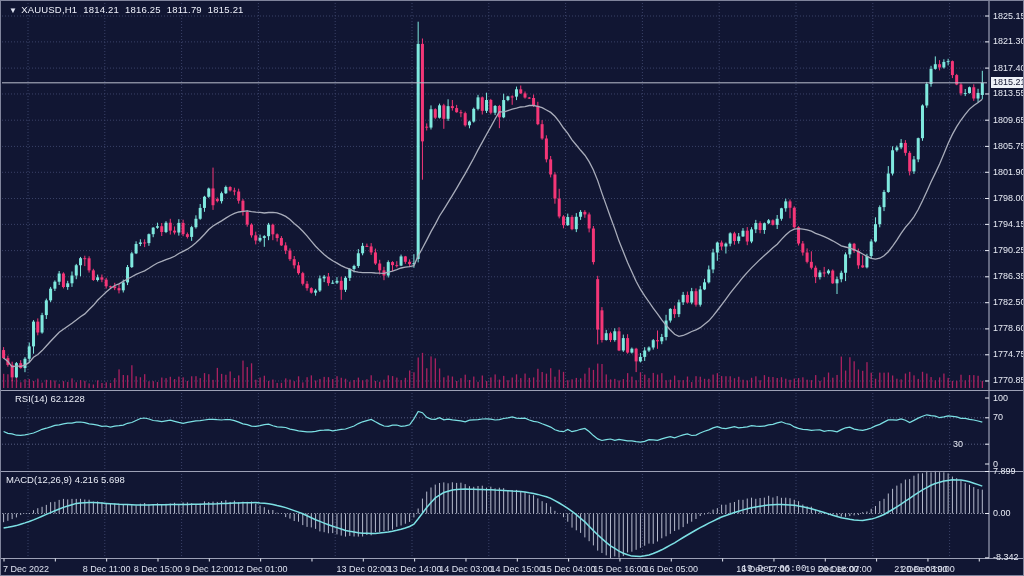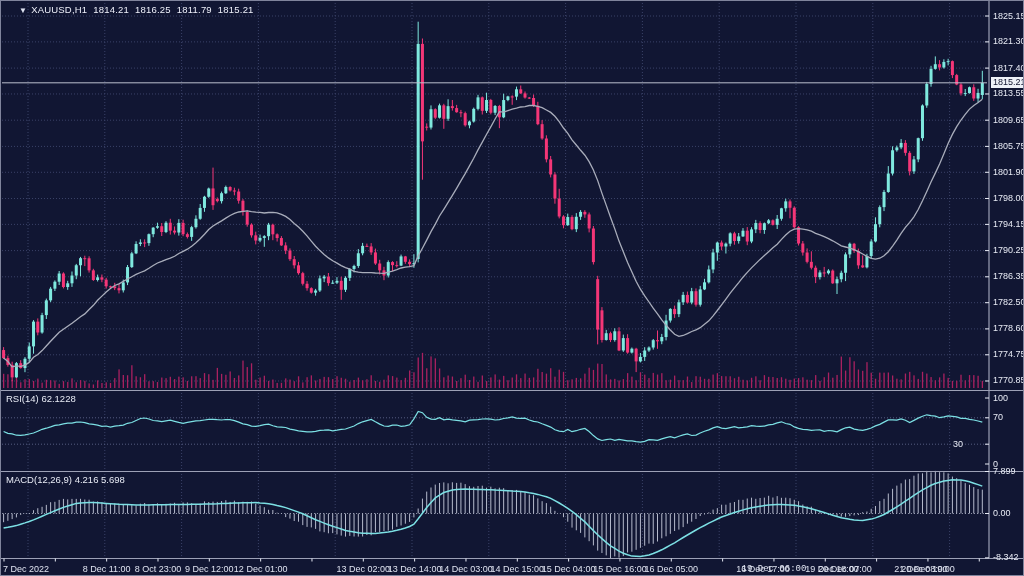--- a/index.html
+++ b/index.html
@@ -1,19 +1,19 @@
 <!DOCTYPE html>
 <html><head>
 <meta charset="utf-8">
 <style>
   html,body{margin:0;padding:0;background:#0a0d22;}
   #app{position:relative;width:1024px;height:576px;background:#111633;overflow:hidden;
        font-family:"Liberation Sans",sans-serif;box-sizing:border-box;border:1px solid #80849c;}
   #chart-svg{position:absolute;left:0;top:0;}
-  .hdr{position:absolute;left:18px;top:3px;font-size:9.5px;color:#eef0fa;letter-spacing:.2px;white-space:nowrap;}
+  .hdr{position:absolute;left:8px;top:3px;font-size:9.5px;color:#eef0fa;letter-spacing:.2px;white-space:nowrap;}
   .hdr .tri{font-size:8px;margin-right:4px;color:#dfe3f2;}
   .hdr span{margin-right:6px;}
   .axis-label{position:absolute;font-size:9px;color:#e8ebf5;line-height:9px;white-space:nowrap;}
   .time-label{position:absolute;top:563px;font-size:9px;color:#dfe3f0;white-space:nowrap;transform:translateX(-50%);}
   .time-label.first{transform:none;}
   .ind-label{position:absolute;font-size:9.5px;color:#e8ebf5;white-space:nowrap;}
   #price-tag{position:absolute;left:990px;font-size:9px;color:#10142e;background:#eef1f8;
              padding:1px 3px 1px 2px;line-height:9px;}
 </style>
 </head>
@@ -1041,21 +1041,21 @@
         <line x1="875.61" y1="557.5" x2="875.61" y2="560.5" stroke="#e8ebf5" stroke-width="1"></line>
         <line x1="926.9399999999999" y1="557.5" x2="926.9399999999999" y2="560.5" stroke="#e8ebf5" stroke-width="1"></line>
         <line x1="978.27" y1="557.5" x2="978.27" y2="560.5" stroke="#e8ebf5" stroke-width="1"></line>
       </g>
     </svg>
 
   <div class="hdr">
     <span class="tri">▼</span><span>XAUUSD,H1</span><span>1814.21</span><span>1816.25</span><span>1811.79</span><span>1815.21</span>
   </div>
 
-  <div class="ind-label" style="left:5px;top:392px;"><span>RSI(14)</span>&nbsp;<span>62.1228</span></div>
+  <div class="ind-label" style="left:14px;top:392px;"><span>RSI(14)</span>&nbsp;<span>62.1228</span></div>
   <div class="ind-label" style="left:5px;top:473px;"><span>MACD(12,26,9)</span>&nbsp;<span>4.216 5.698</span></div>
 
   <div id="price-tag" style="top: 76.3157px;">1815.21</div>
 
   <div id="price-labels">
       <div class="axis-label" style="left: 992px; top: 10.5px;">1825.15</div>
       <div class="axis-label" style="left: 992px; top: 36.3793px;">1821.30</div>
       <div class="axis-label" style="left: 992px; top: 62.5947px;">1817.40</div>
       <div class="axis-label" style="left: 992px; top: 88.474px;">1813.55</div>
       <div class="axis-label" style="left: 992px; top: 114.689px;">1809.65</div>
@@ -1078,21 +1078,21 @@
     </div>
   <div id="macd-labels">
       <div class="axis-label" style="left: 992px; top: 466.001px;">7.899</div>
       <div class="axis-label" style="left: 992px; top: 508px;">0.00</div>
       <div class="axis-label" style="left: 992px; top: 552.354px; text-align: center;">-8.342</div>
     </div>
   <div id="time-labels">
       <div class="time-label first" style="left: 2px;">7 Dec 2022</div>
       <div class="time-label" style="left: 54.33px; margin-top: 45px;">7 Dec 22:00</div>
       <div class="time-label" style="left: 105.66px;">8 Dec 11:00</div>
-      <div class="time-label" style="left: 156.99px;">8 Oct 23:00</div>
+      <div class="time-label" style="left: 156.99px;">8 Dec 15:00</div>
       <div class="time-label" style="left: 208.32px;">9 Dec 12:00</div>
       <div class="time-label" style="left: 259.65px;">12 Dec 01:00</div>
       <div class="time-label" style="left: 310.98px; margin-top: 24px;">12 Dec 13:00</div>
       <div class="time-label" style="left: 362.31px;">13 Dec 02:00</div>
       <div class="time-label" style="left: 413.64px;">13 Dec 14:00</div>
       <div class="time-label" style="left: 464.97px;">14 Dec 03:00</div>
       <div class="time-label" style="left: 516.3px;">14 Dec 15:00</div>
       <div class="time-label" style="left: 567.63px;">15 Dec 04:00</div>
       <div class="time-label" style="left: 618.96px;">15 Dec 16:00</div>
       <div class="time-label" style="left: 670.29px;">16 Dec 05:00</div>

